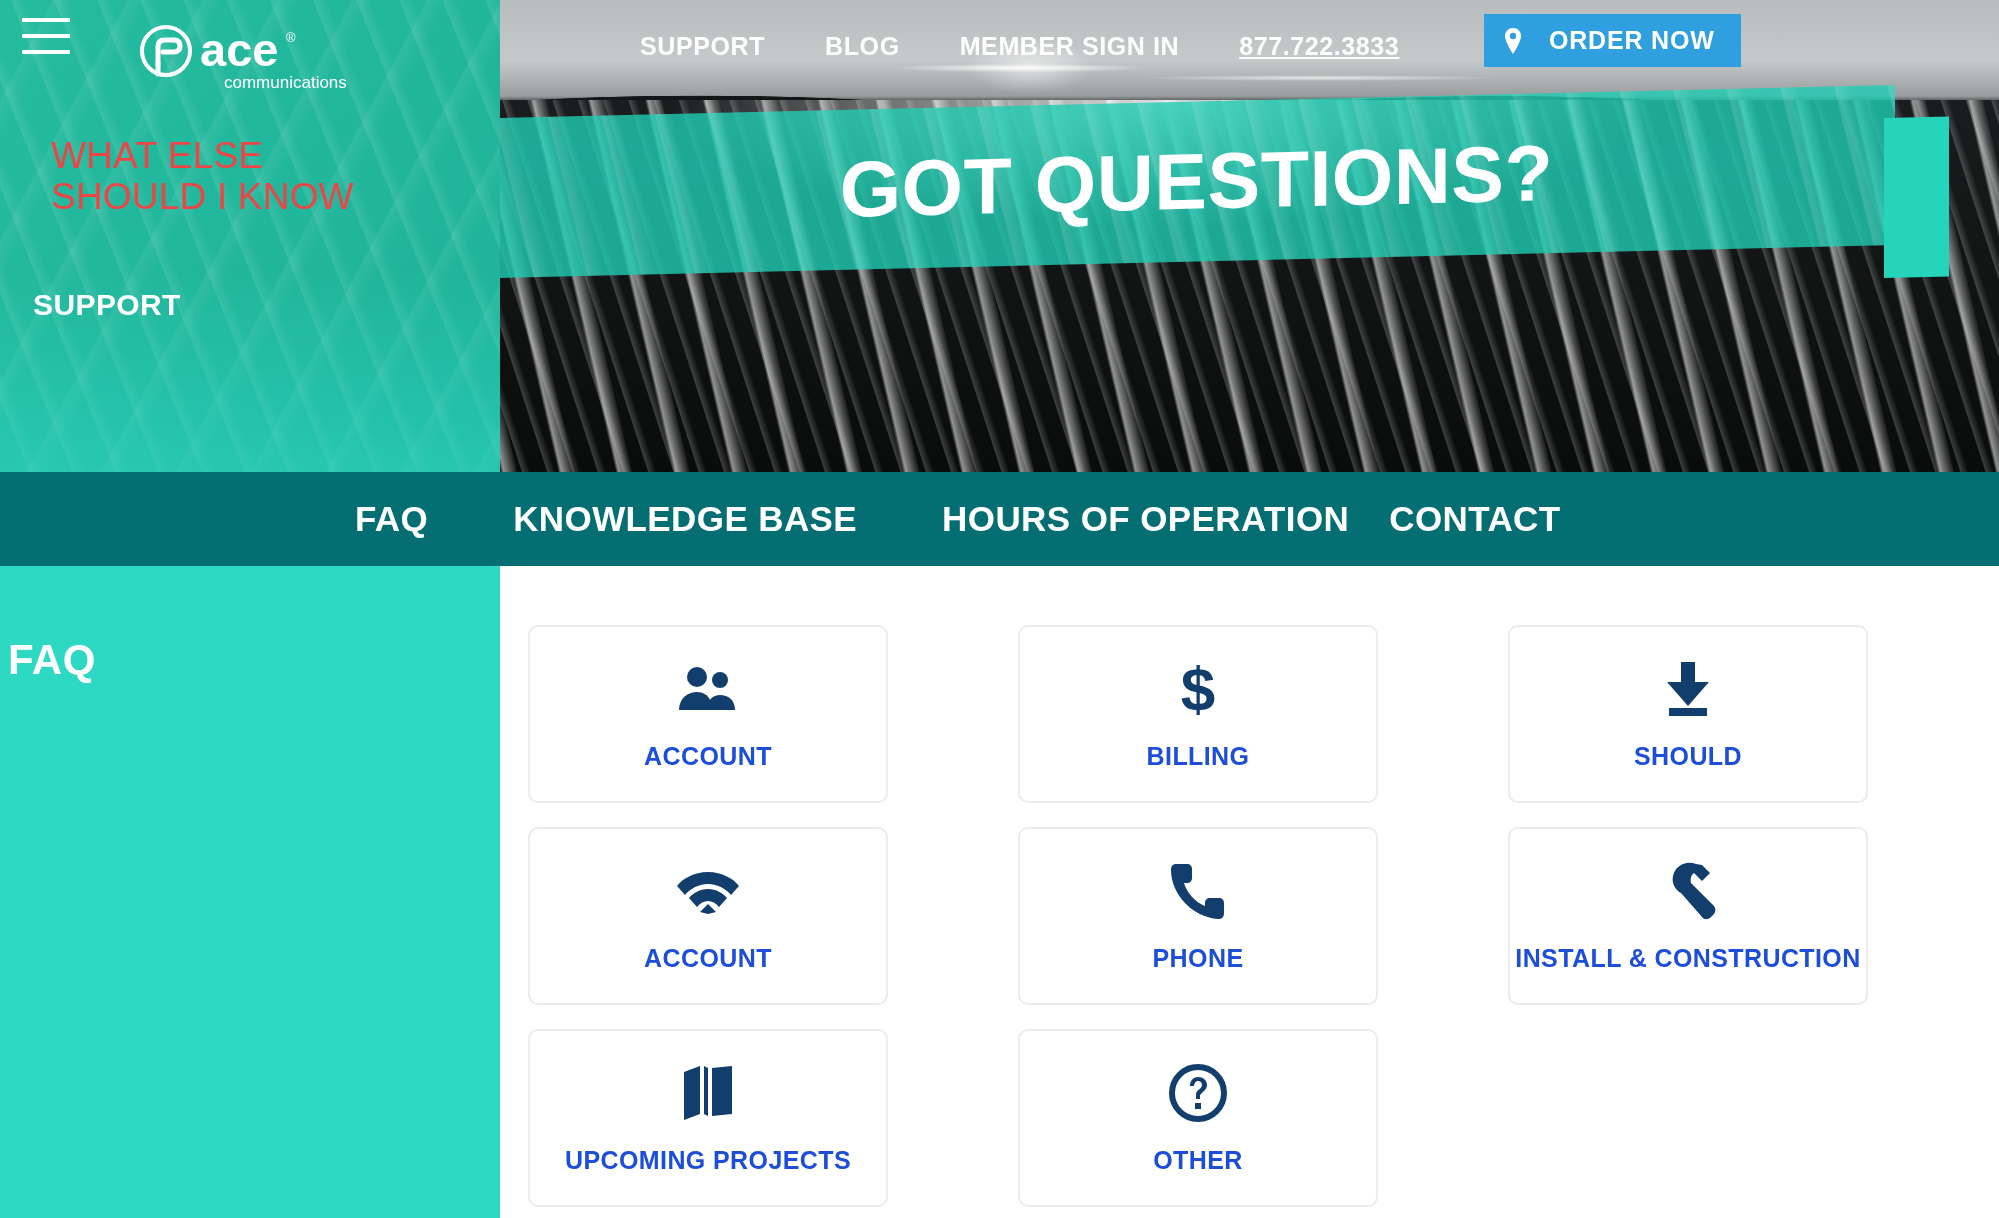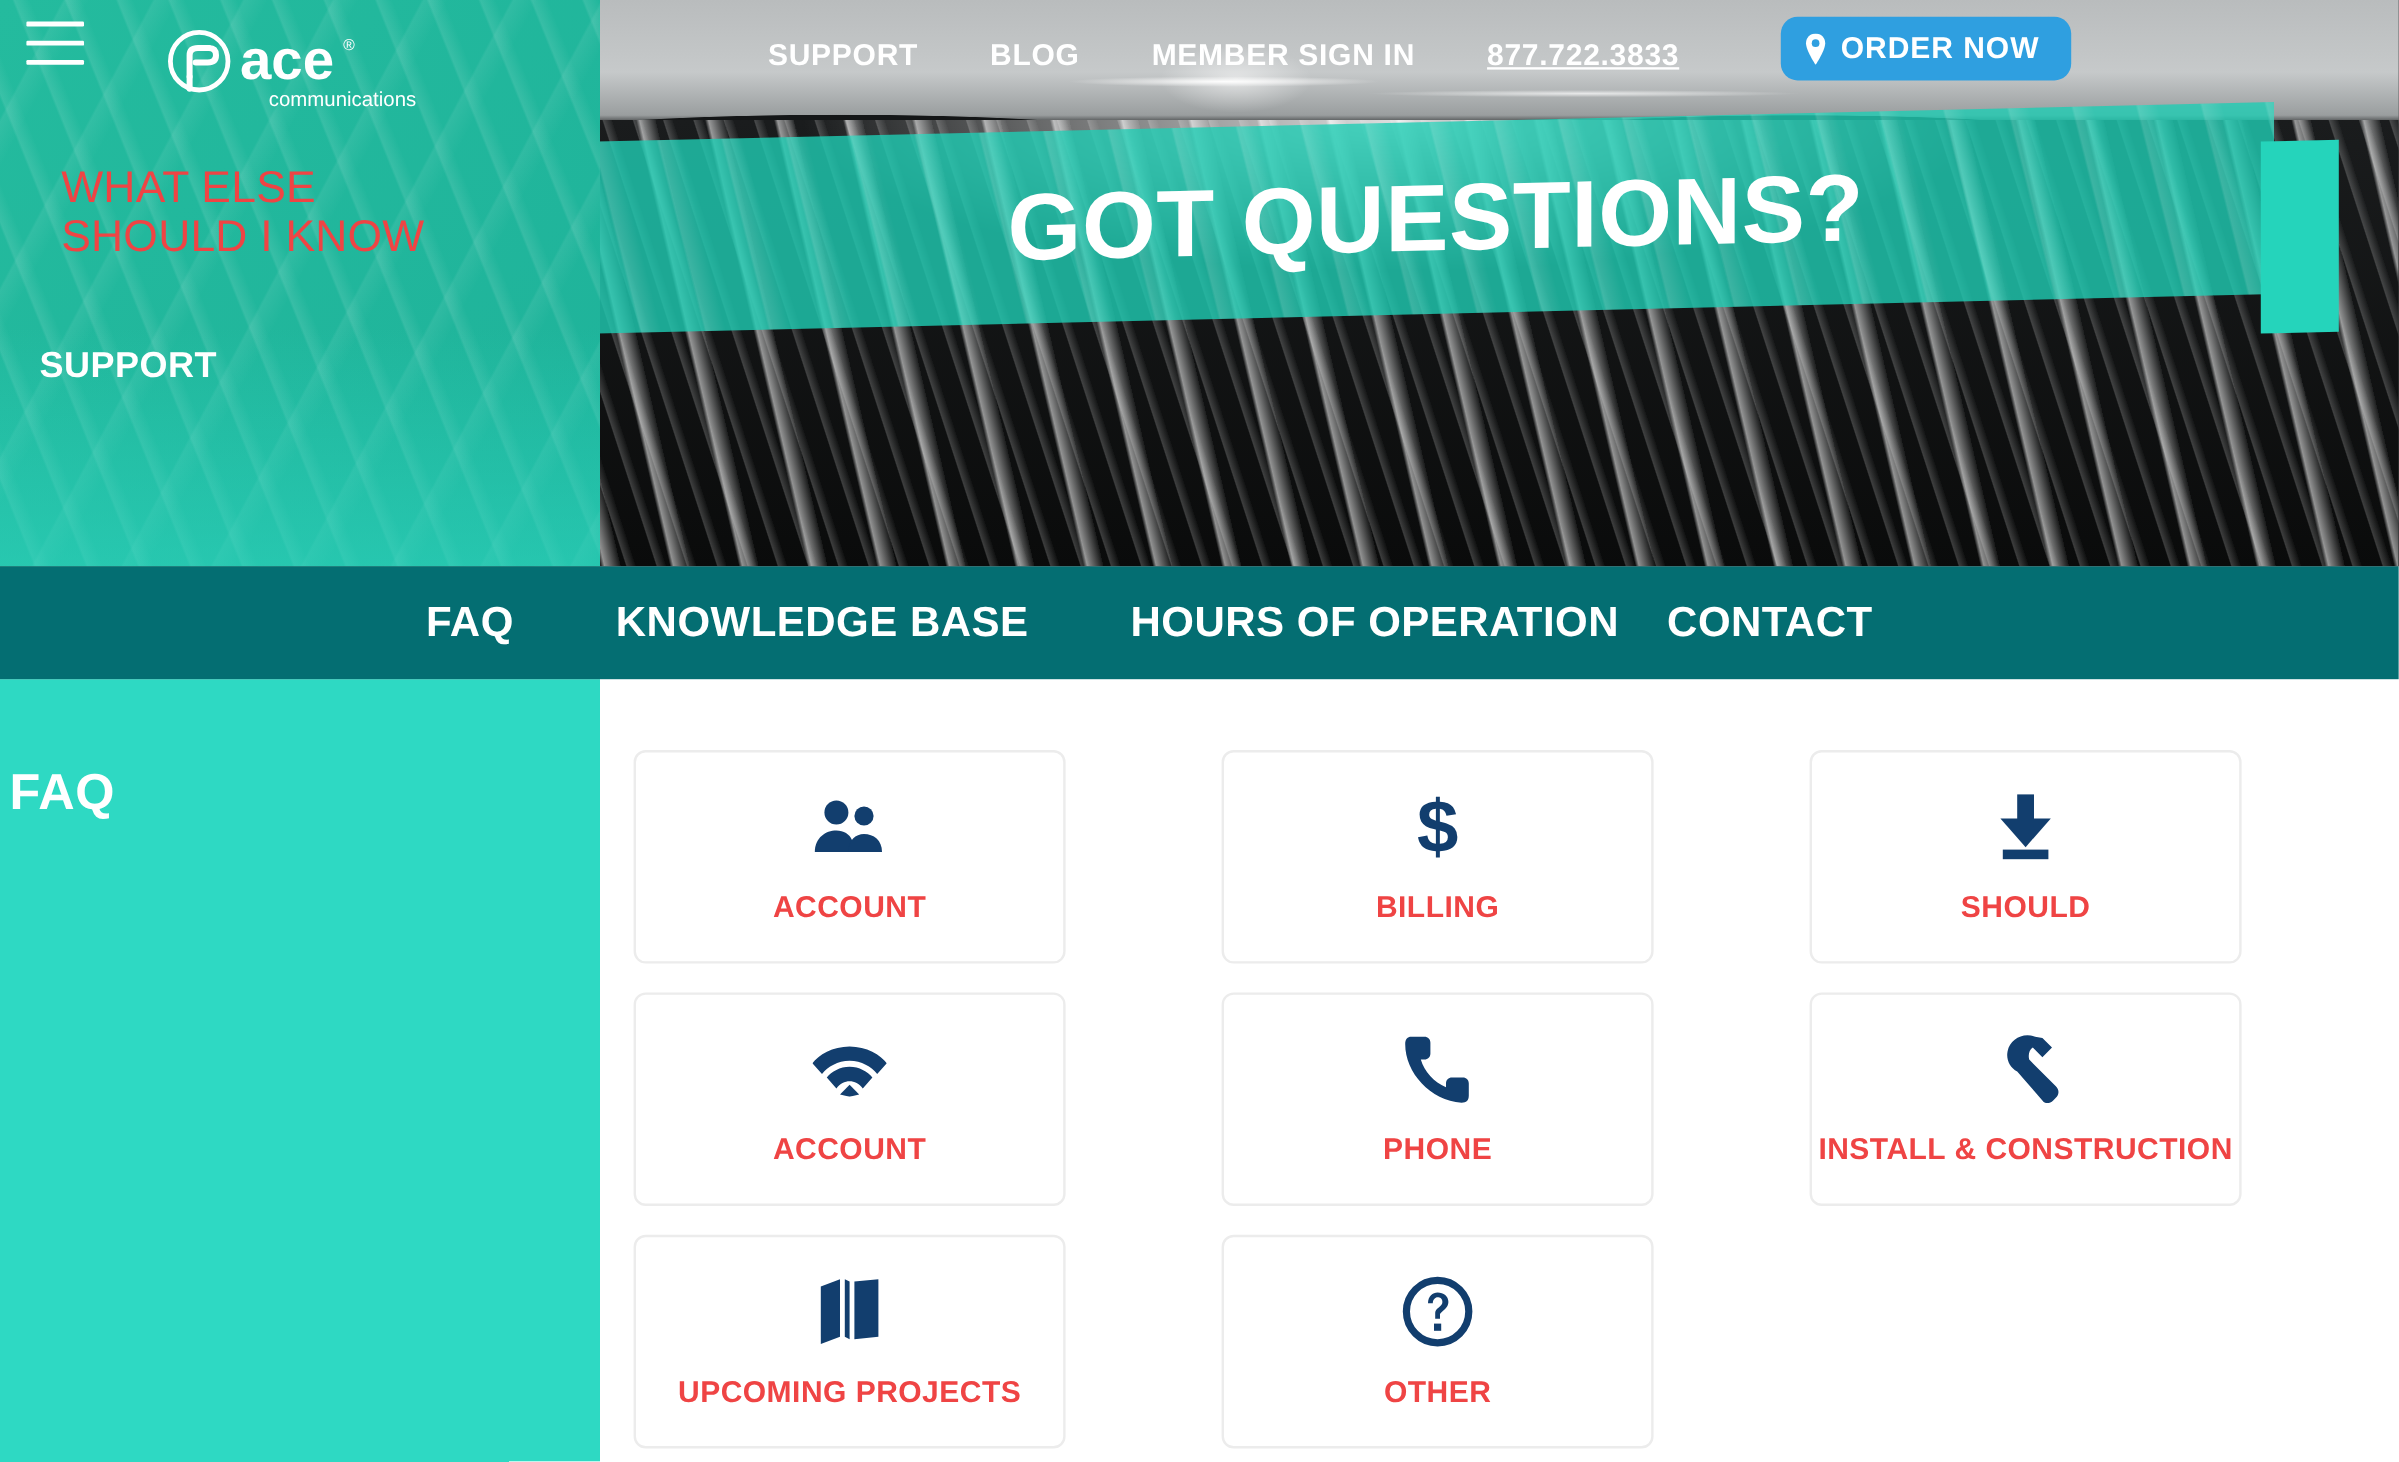--- a/index.html
+++ b/index.html
@@ -140,22 +140,22 @@
   }
   .topnav a {
     color:#ffffff; font-weight:bold; font-size:25px; letter-spacing:0.6px;
     text-decoration:none; margin-right:60px; white-space:nowrap;
   }
   .topnav .nav-support { margin-left: 140px; }
   .topnav .nav-phone { margin-right: 30px; text-decoration: underline; }
   .order-btn {
     position:absolute; left:1484px; top:14px;
     height:53px; padding: 0 26px 0 20px;
-    background:#2f9fe0; border:none; border-radius:14px;
-    display:flex; align-items:center; gap:12px;
+    background:#2f9fe0; border:none; border-radius:0;
+    display:flex; align-items:center; gap:27px;
     color:#fff; font-weight:bold; font-size:25px; letter-spacing:0.8px;
     cursor:pointer; z-index:9;
   }
   .order-btn .pin { width:18px; height:26px; display:block; }
 
   
   .sectionnav {
     position:absolute; left:0; top:472px; width:1999px; height:94px;
     background:#046e72; z-index: 10;
     display:flex; align-items:center;
@@ -191,21 +191,21 @@
     border:2px solid #ececec; border-radius:10px;
     display:flex; flex-direction:column; align-items:center; justify-content:center;
     cursor:pointer; box-sizing:border-box;
   }
   .tile .tile-icon {
     height: 62px; display:flex; align-items:center; justify-content:center;
     margin-bottom: 22px;
   }
   .tile .tile-icon svg { display:block; fill:#123e6e; }
   .tile .tile-label {
-    color:#ef4444; font-weight:bold; font-size:25px; letter-spacing:0.4px;
+    color:#1d4ed8; font-weight:bold; font-size:25px; letter-spacing:0.4px;
     white-space:nowrap;
   }
 </style>
 </head>
 <body>
 
 <div id="page">
 
   <div class="hero-wrap">
     <div class="hero-photo">

